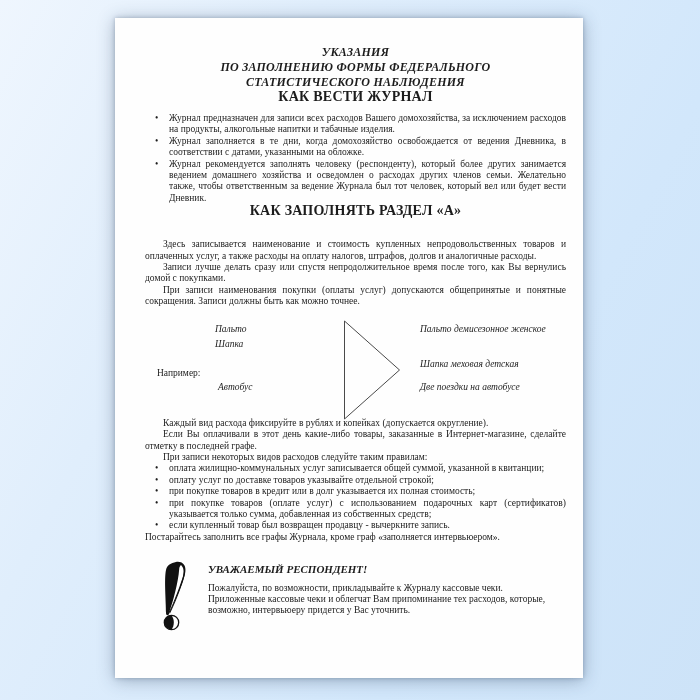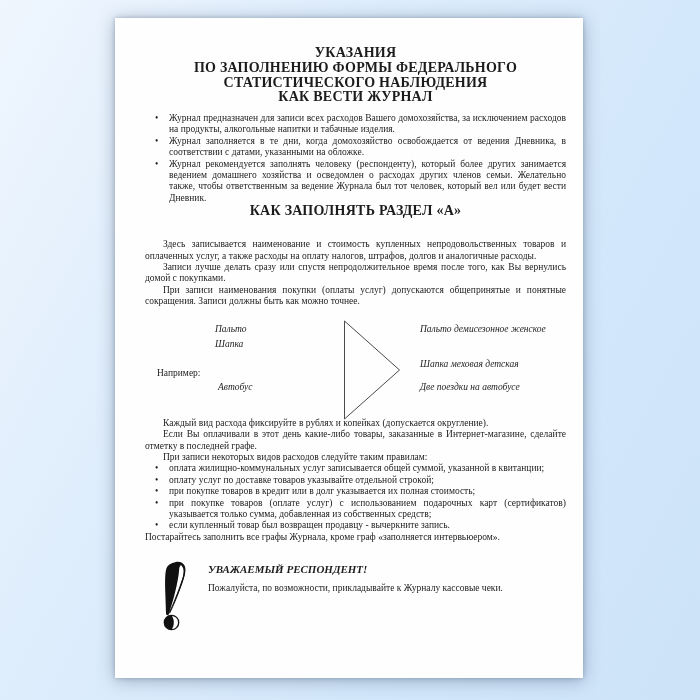--- a/index.html
+++ b/index.html
@@ -19,23 +19,24 @@
     background: #fefefe;
     box-shadow: 0 0 4px rgba(45,65,95,.30), 0 2px 16px rgba(45,65,95,.38);
     padding: 27px 17px 0 30px;
     color: #1c1c1c;
     font-size: 9.5px;
     line-height: 11.4px;
   }
   .doc-title {
     text-align: center;
     font-weight: bold;
-    font-size: 14px;
+    font-size: 12px;
     line-height: 15px;
     letter-spacing: .25px;
+    font-style: italic;
   }
   .section-heading {
     text-align: center;
     font-weight: bold;
     font-size: 14px;
     line-height: 13px;
     letter-spacing: .25px;
   }
   ul.bullets {
     list-style: none;
@@ -165,17 +166,18 @@
       <path d="M 16,1 C 23,0 27,5 25,13 C 22,25 13,45 9,53 C 8,55 6,54.5 6,52 C 6,40 4,18 6,9 C 7,4 11,2 16,1 Z" fill="#111"></path>
       <path d="M 21,4 C 24,7 24.5,11 22.5,17 C 18.5,29 12.5,44 9.5,50.5 C 13,40 18.2,22 19.2,8 C 19.3,6 20,5 21,4 Z" fill="#fff"></path>
       <path d="M 23.5,5.5 C 25.5,9 25.3,12.5 23.8,17.5 C 20.5,29 13.5,45.5 10,52.5 L 9.3,51.5 C 13,44 19.5,29 22.7,17 C 24,12 24.2,8.7 23.5,5.5 Z" fill="#111"></path>
       <circle cx="11.5" cy="61.5" r="7.2" fill="#fff" stroke="#111" stroke-width="1.3"></circle>
       <path d="M 11.5,54.3 A 7.2,7.2 0 0 0 11.5,68.7 C 14.6,64.5 14.6,58.5 11.5,54.3 Z" fill="#111"></path>
     </svg>
     <div class="note-body">
       <div class="note-heading">УВАЖАЕМЫЙ РЕСПОНДЕНТ!</div>
       <div class="note-paras">
         <p class="note-para">Пожалуйста, по возможности, прикладывайте к Журналу кассовые чеки.</p>
+        <p class="note-para">Приложенные кассовые чеки и облегчат Вам припоминание тех расходов, которые, возможно, интервьюеру придется у Вас уточнить.</p>
       </div>
     </div>
   </div>
 
 </div>
 
 </body></html>

